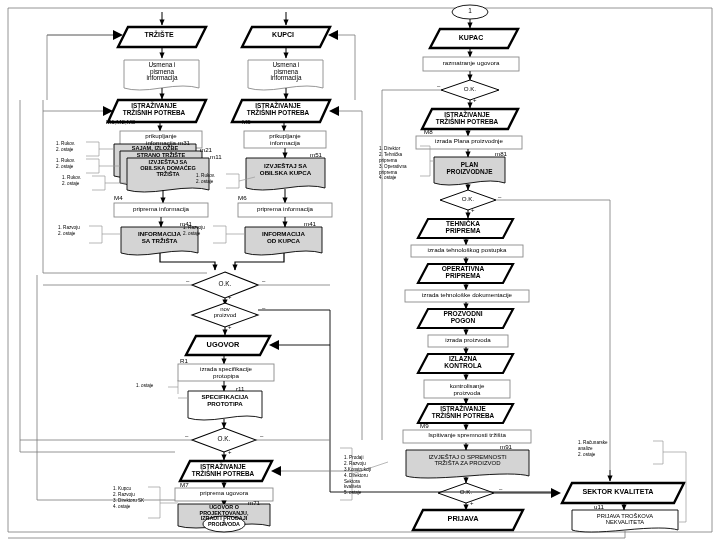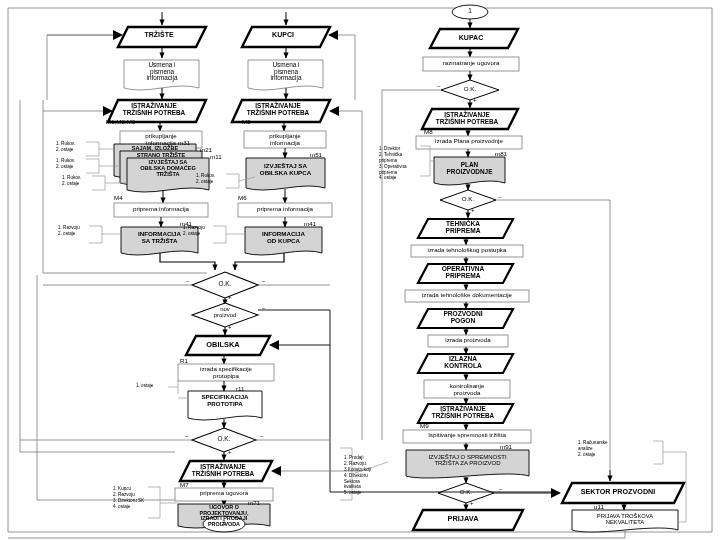--- a/index.html
+++ b/index.html
@@ -317,21 +317,21 @@
 informacija</div>
 <div class="lbl lbl-bold" style="left:246px;top:163px;width:79px;font-size:6.2px;">IZVJEŠTAJ SA
 OBILSKA KUPCA</div>
 <div class="lbl" style="left:238px;top:206px;width:94px;font-size:6.2px;">priprema informacija</div>
 <div class="lbl lbl-bold" style="left:245px;top:231px;width:77px;font-size:6.2px;">INFORMACIJA
 OD KUPCA</div>
 
 <div class="lbl" style="left:205px;top:281px;width:40px;font-size:6.4px;">O.K.</div>
 <div class="lbl" style="left:205px;top:306px;width:40px;font-size:6px;">nov
 proizvod</div>
-<div class="lbl lbl-bold" style="left:186px;top:341px;width:74px;font-size:7.4px;">OBILSKA</div>
+<div class="lbl lbl-bold" style="left:186px;top:341px;width:74px;font-size:7.4px;">UGOVOR</div>
 <div class="lbl" style="left:178px;top:366px;width:96px;font-size:6.2px;">izrada specifikacije
 protopipa</div>
 <div class="lbl lbl-bold" style="left:188px;top:394px;width:74px;font-size:6.2px;">SPECIFIKACIJA
 PROTOTIPA</div>
 <div class="lbl" style="left:204px;top:436px;width:40px;font-size:6.4px;">O.K.</div>
 <div class="lbl lbl-bold" style="left:180px;top:464px;width:86px;font-size:6.4px;">ISTRAŽIVANJE
 TRŽIŠNIH POTREBA</div>
 <div class="lbl" style="left:175px;top:490px;width:98px;font-size:6.2px;">priprema ugovora</div>
 <div class="lbl lbl-bold" style="left:180px;top:505px;width:88px;font-size:5.4px;">UGOVOR O
 PROJEKTOVANJU,
@@ -362,21 +362,21 @@
 KONTROLA</div>
 <div class="lbl" style="left:424px;top:383px;width:86px;font-size:6.2px;">kontrolisanje
 proizvoda</div>
 <div class="lbl lbl-bold" style="left:418px;top:406px;width:90px;font-size:6.4px;">ISTRAŽIVANJE
 TRŽIŠNIH POTREBA</div>
 <div class="lbl" style="left:403px;top:432px;width:128px;font-size:6.2px;">Ispitivanje spremnosti tržišta</div>
 <div class="lbl" style="left:406px;top:454px;width:123px;font-size:6px;">IZVJEŠTAJ O SPREMNOSTI
 TRŽIŠTA ZA PROIZVOD</div>
 <div class="lbl" style="left:446px;top:489px;width:40px;font-size:6.2px;">O.K.</div>
 <div class="lbl lbl-bold" style="left:413px;top:515px;width:100px;font-size:7.4px;">PRIJAVA</div>
-<div class="lbl lbl-bold" style="left:562px;top:488px;width:112px;font-size:7.2px;">SEKTOR PROZVODNI</div>
+<div class="lbl lbl-bold" style="left:562px;top:488px;width:112px;font-size:7.2px;">SEKTOR KVALITETA</div>
 <div class="lbl" style="left:572px;top:513px;width:106px;font-size:5.8px;">PRIJAVA TROŠKOVA
 NEKVALITETA</div>
 
 <div class="code" style="left:106px;top:118px;">M1,M2,M3</div>
 <div class="code" style="left:242px;top:118px;">M5</div>
 <div class="code" style="left:178px;top:139px;">m31</div>
 <div class="code" style="left:200px;top:146px;">m21</div>
 <div class="code" style="left:210px;top:153px;">m11</div>
 <div class="code" style="left:310px;top:151px;">m51</div>
 <div class="code" style="left:114px;top:194px;">M4</div>

